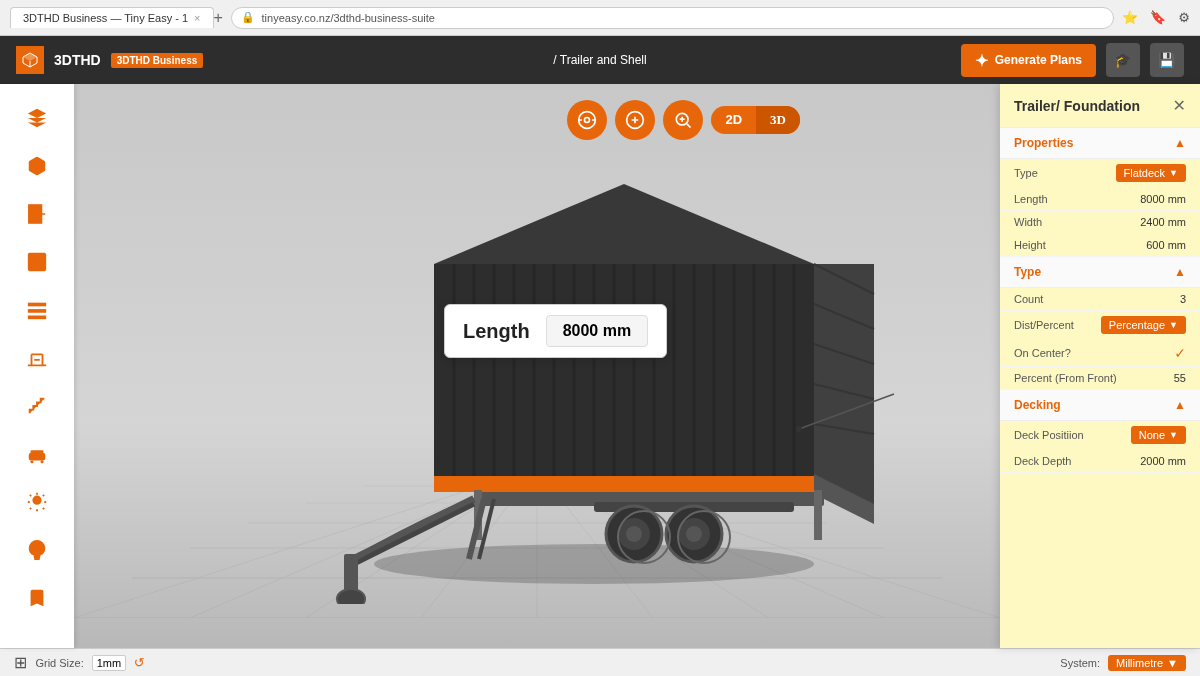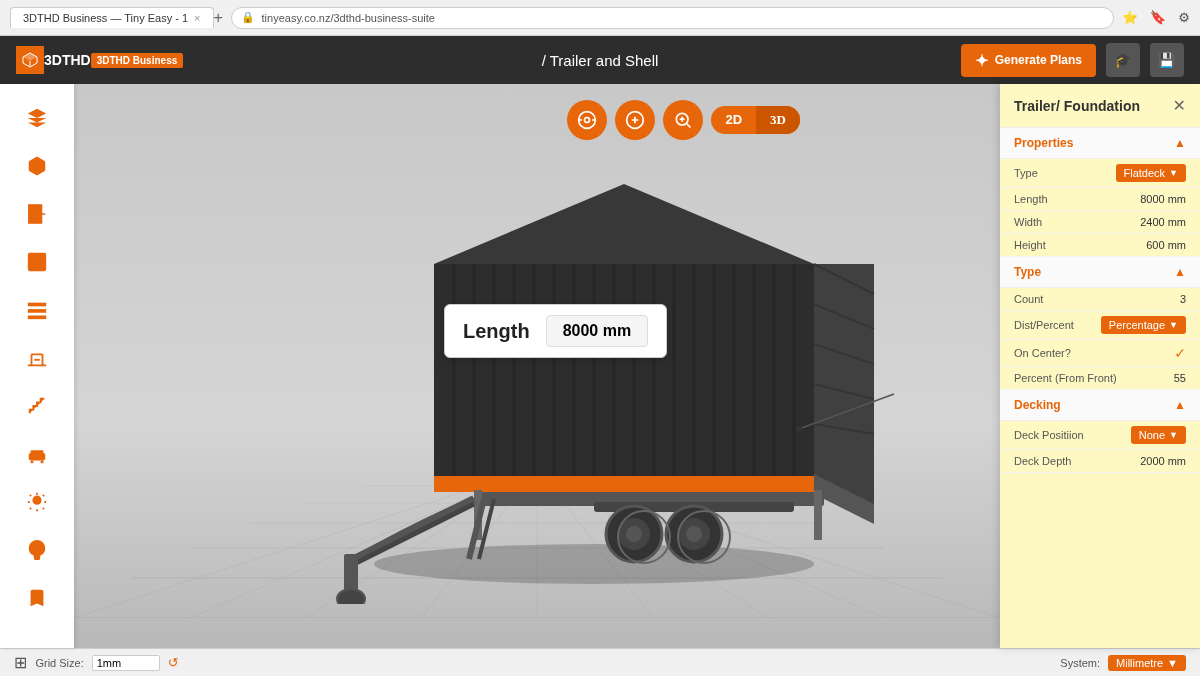--- a/index.html
+++ b/index.html
@@ -60,20 +60,21 @@
       height: 48px;
       background: #2d2d2d;
       display: flex;
       align-items: center;
       padding: 0 16px;
       position: relative;
     }
     .logo-area {
       display: flex;
       align-items: center;
+      gap: 10px;
     }
     .logo-3dthd {
       color: white;
       font-weight: bold;
       font-size: 14px;
       display: flex;
       align-items: center;
       gap: 4px;
     }
     .logo-cube {
@@ -93,21 +94,21 @@
       font-size: 10px;
       font-weight: bold;
       padding: 2px 6px;
       border-radius: 2px;
     }
     .header-title {
       position: absolute;
       left: 50%;
       transform: translateX(-50%);
       color: white;
-      font-size: 15px;
+      font-size: 12px;
     }
     .header-actions {
       margin-left: auto;
       display: flex;
       align-items: center;
       gap: 10px;
     }
     .generate-btn {
       background: #e8660a;
       color: white;
@@ -326,21 +327,21 @@
       border-top: 1px solid #ccc;
       display: flex;
       align-items: center;
       padding: 0 14px;
       font-size: 11px;
       color: #555;
       gap: 8px;
     }
     .status-bar .grid-label { display: flex; align-items: center; gap: 4px; }
     .status-bar input {
-      width: 68px;
+      width: 34px;
       border: 1px solid #ccc;
       border-radius: 2px;
       padding: 1px 4px;
       font-size: 11px;
     }
     .status-bar .reset-btn {
       color: #e8660a;
       cursor: pointer;
       font-size: 13px;
     }

